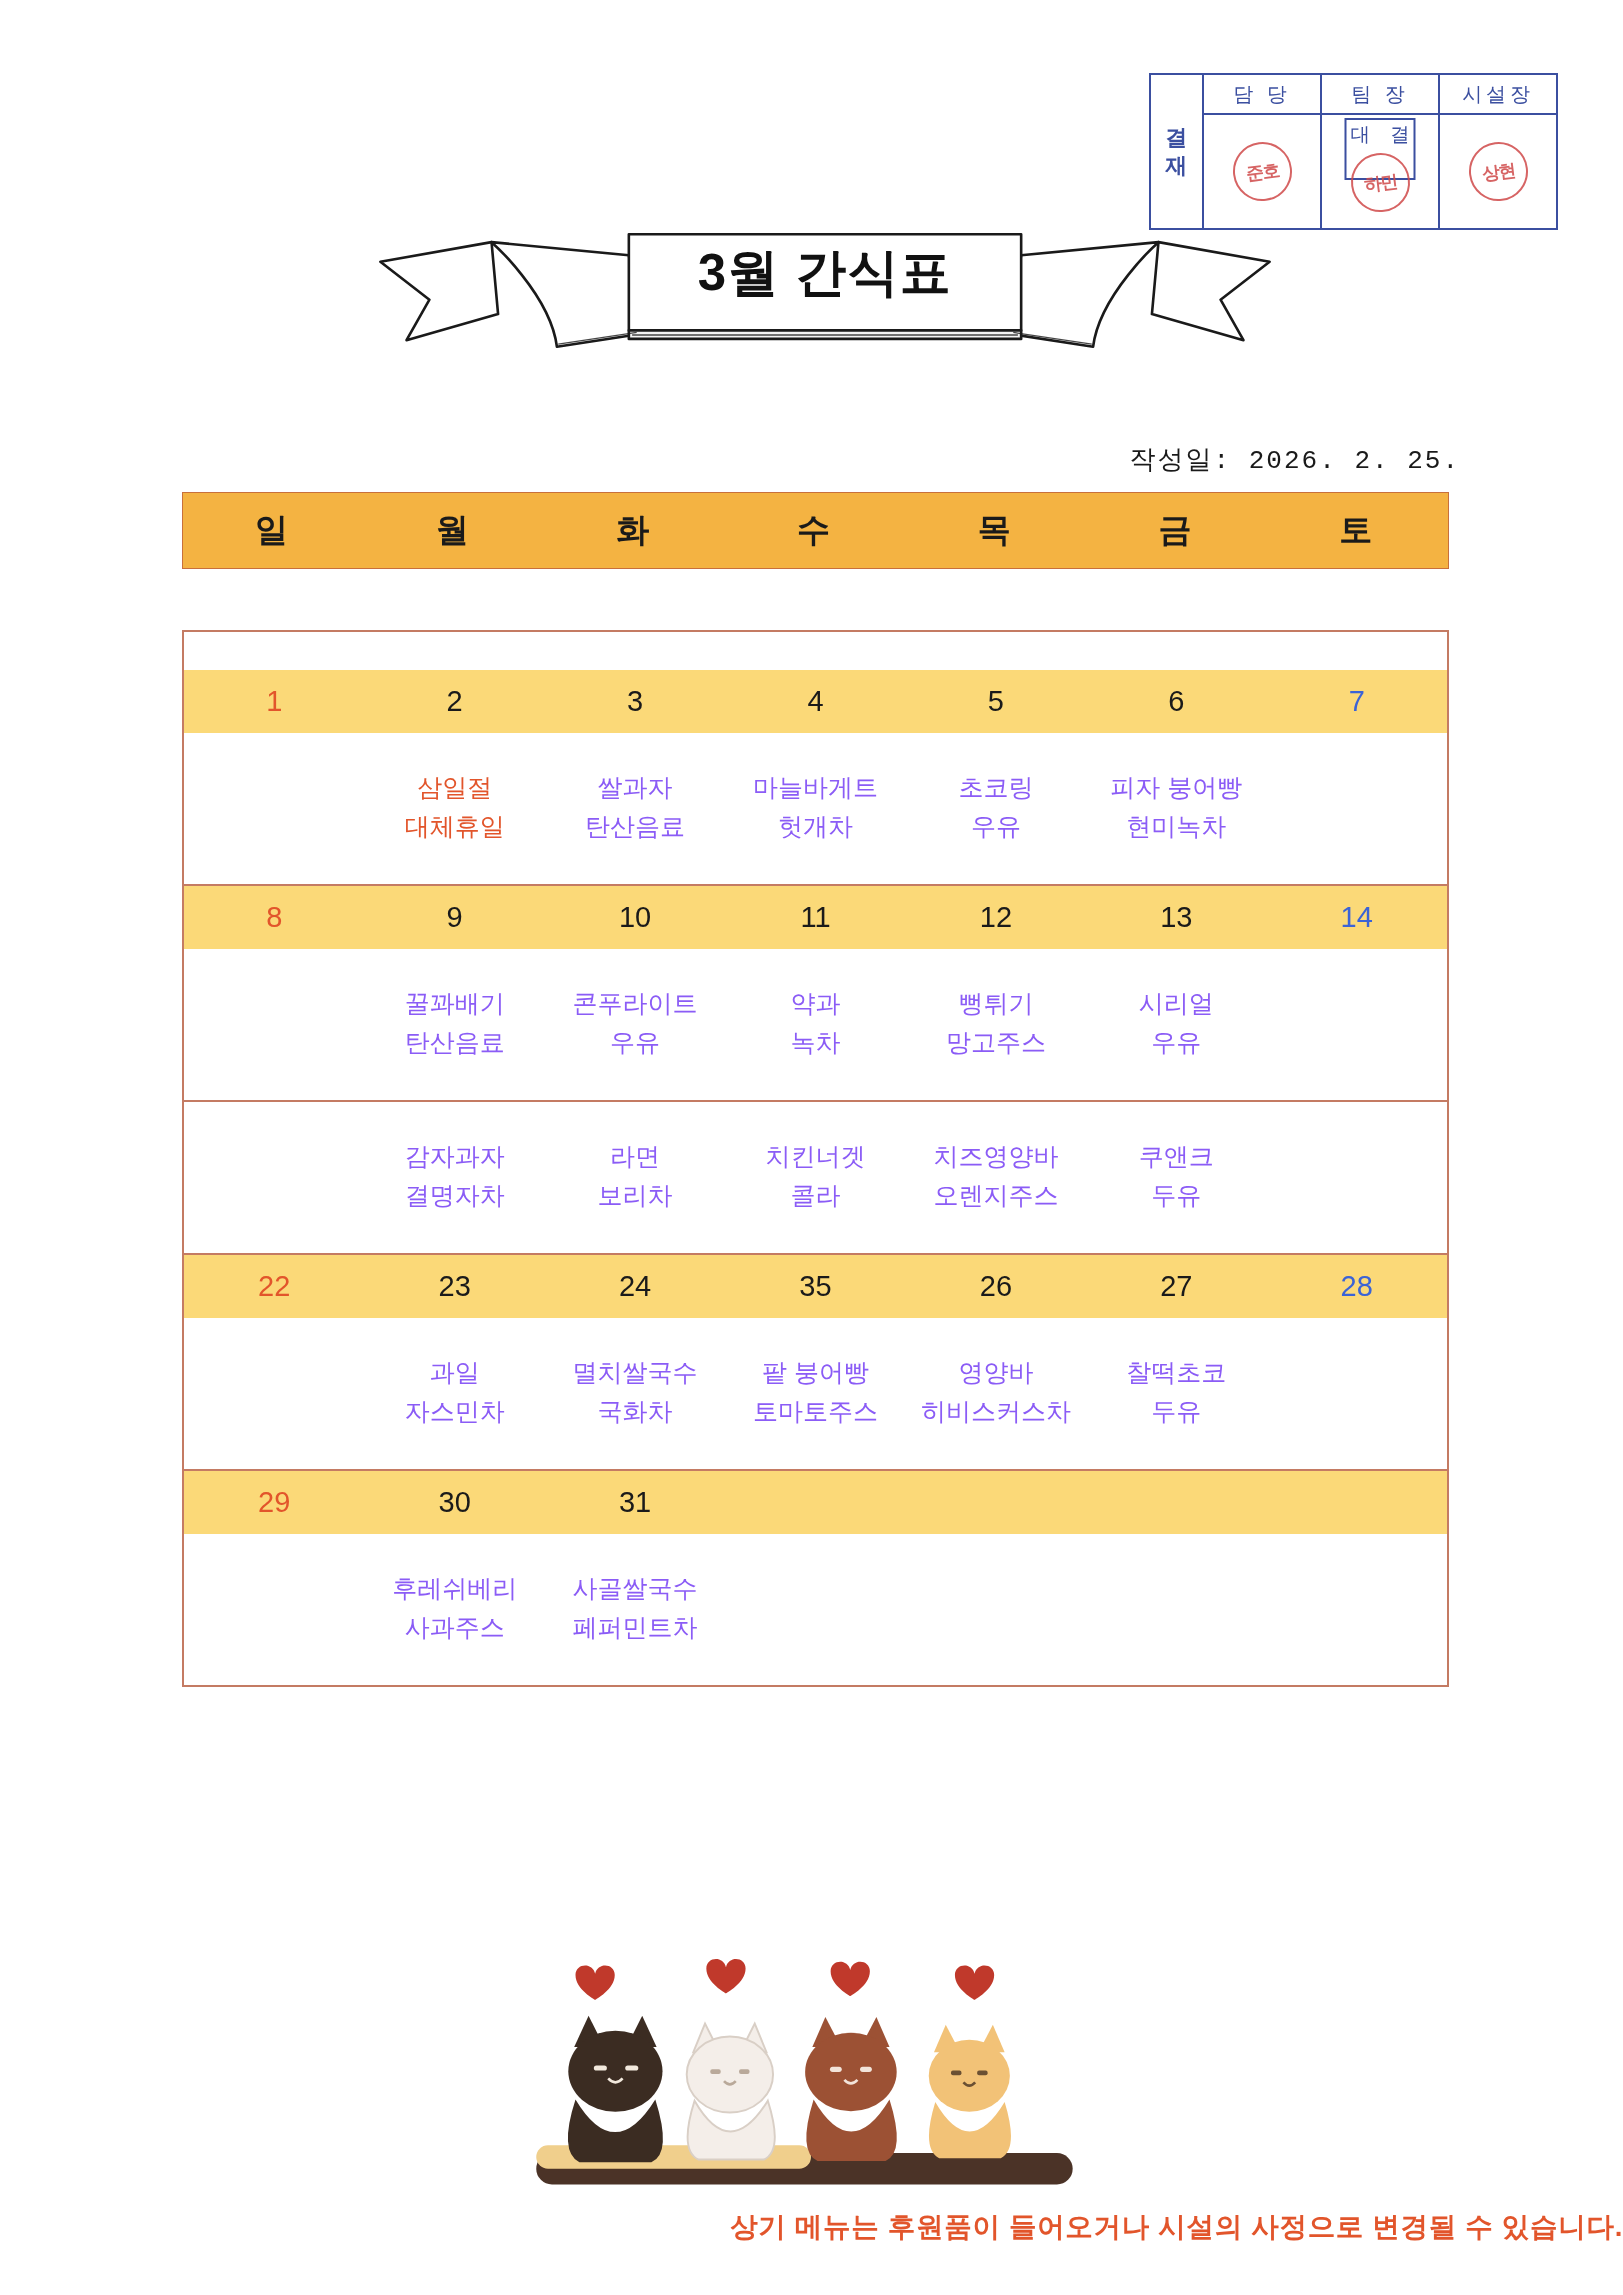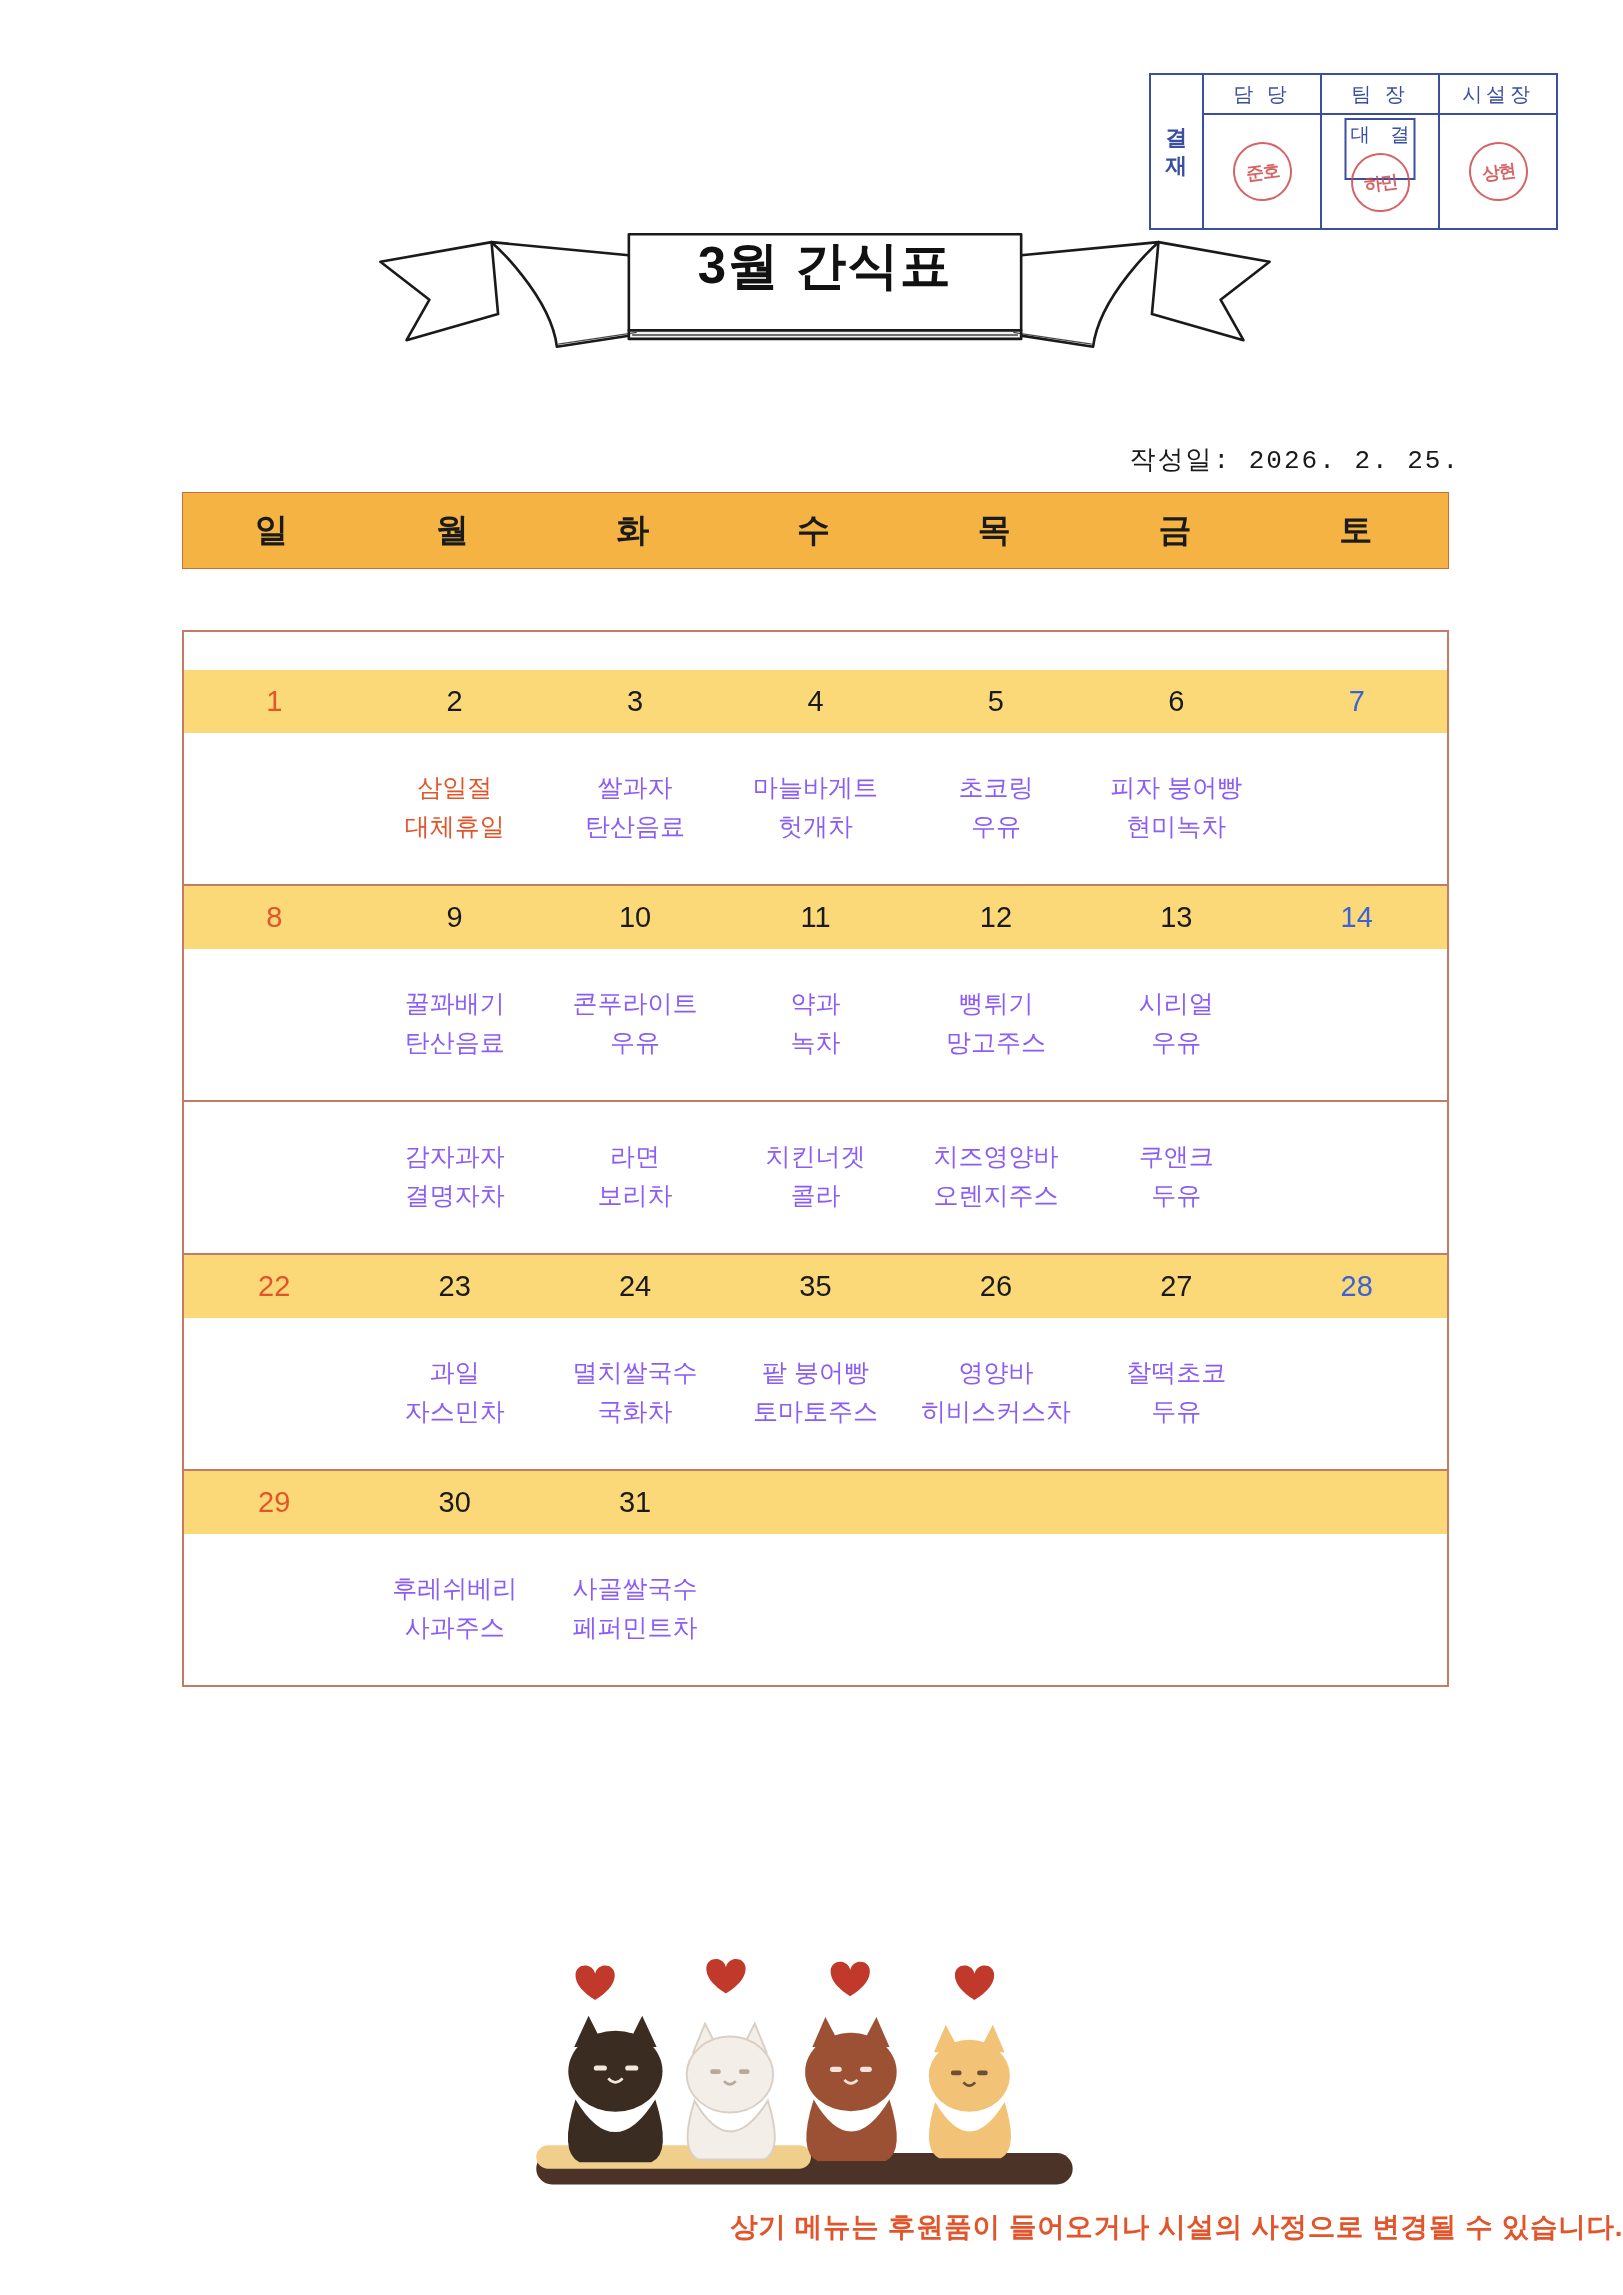--- a/index.html
+++ b/index.html
@@ -106,21 +106,21 @@
   .ribbon-wrap {
     position: absolute;
     top: 216px;
     left: 367px;
     width: 916px;
     height: 170px;
   }
   .ribbon-wrap svg { width: 100%; height: 100%; }
   .ribbon-title {
     position: absolute;
-    top: 232px;
+    top: 239px;
     left: 367px;
     width: 916px;
     text-align: center;
     font-size: 51px;
     font-weight: bold;
     letter-spacing: 1.3px;
     color: #111;
   }
 
   

